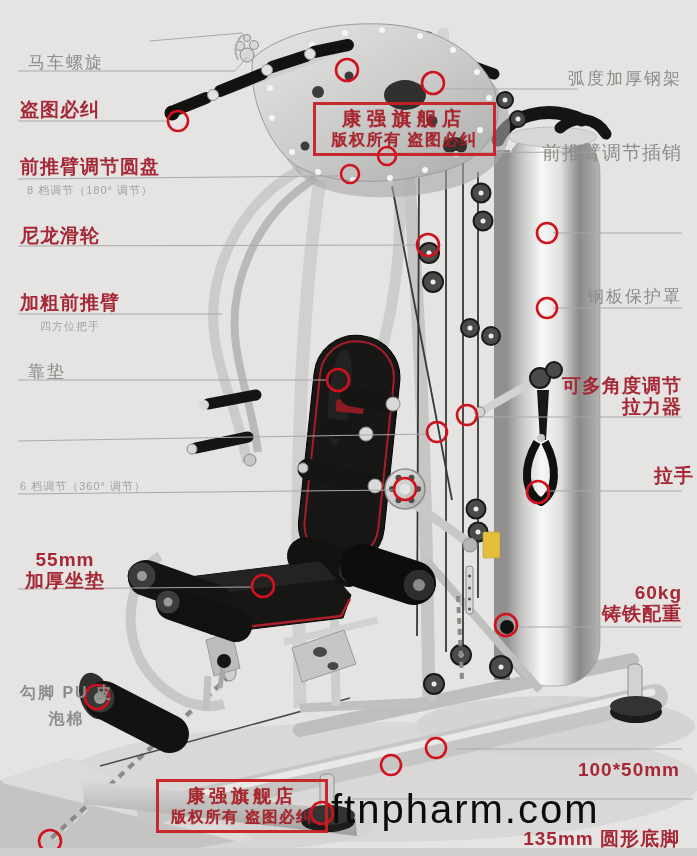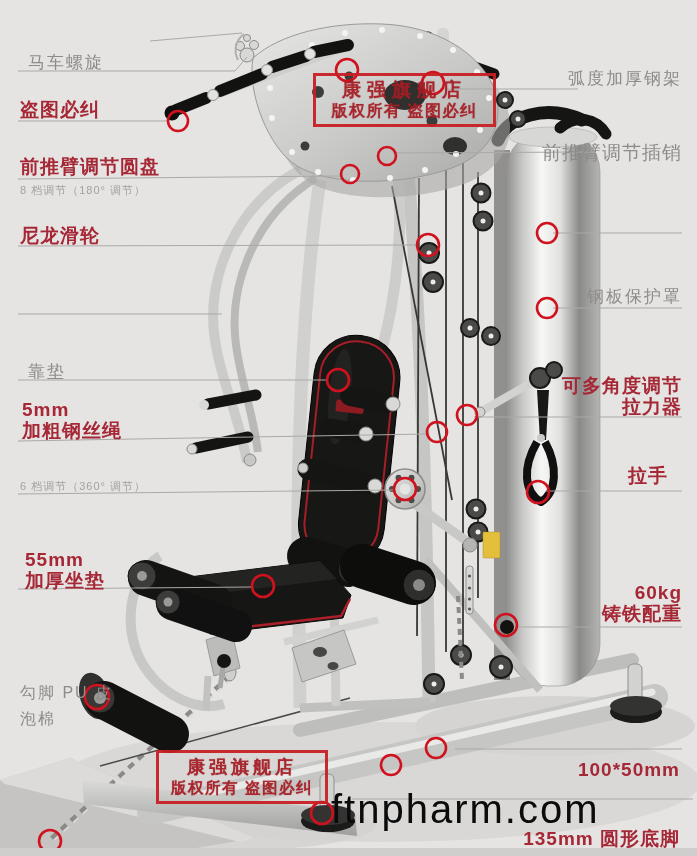--- a/index.html
+++ b/index.html
@@ -3,31 +3,31 @@
 <meta charset="utf-8">
 <style>
   html,body{margin:0;padding:0;background:#999;}
   .stage{
     position:relative;width:697px;height:856px;overflow:hidden;
     background:radial-gradient(ellipse at 42% 38%, #eceb e9 0%, #e5e4e2 55%, #dedddb 100%);
     background-color:#e5e4e2;
     font-family:"Liberation Sans","DejaVu Sans",sans-serif;
   }
   svg.machine{position:absolute;left:0;top:0;}
-  .co{position:absolute;white-space:nowrap;}
+  .co{position:absolute;white-space:nowrap;text-align:center;}
   .co .t{color:#a62836;font-size:19px;font-weight:bold;line-height:21px;letter-spacing:1px;}
   .co.gray .t{color:#8d8c8a;font-weight:normal;font-size:17px;letter-spacing:2px;}
   .co .s{color:#a3a2a0;font-size:11px;margin-top:6px;letter-spacing:1px;}
   .co.right{text-align:right;}
   .co.small .t{font-size:19px;letter-spacing:1px;}
-  .co.foam .t{color:#8d8c8a;font-weight:normal;font-size:16px;line-height:26px;letter-spacing:2px;}
+  .co.foam .t{color:#8d8c8a;font-weight:bold;font-size:16px;line-height:26px;letter-spacing:2px;}
   .stamp{
     position:absolute;border:3px solid rgba(198,32,38,.95);
     display:flex;flex-direction:column;justify-content:center;align-items:center;
-    color:rgba(165,30,38,.88);font-weight:bold;text-shadow:0 0 1px rgba(165,30,38,.6);
+    color:rgba(165,30,38,.88);font-weight:bold;text-shadow:0 0 1px rgba(165,30,38,.6);margin-top:29px;
   }
   .stamp .l1{font-size:19px;letter-spacing:6px;line-height:22px;}
   .stamp .l2{font-size:16px;letter-spacing:1.5px;line-height:20px;}
   .site-mark{
     position:absolute;left:331px;top:784px;color:#0b0b0b;
     font-size:40px;letter-spacing:2px;font-weight:400;line-height:50px;
   }
   .floor-strip{position:absolute;left:0;bottom:0;width:697px;height:8px;background:#cfcecc;}
 </style>
 </head>
@@ -352,26 +352,26 @@
   <div class="co" style="left:20px;top:99px">
     <div class="t">盗图必纠</div>
   </div>
   <div class="co" style="left:20px;top:156px">
     <div class="t">前推臂调节圆盘</div>
     <div class="s">8 档调节（180° 调节）</div>
   </div>
   <div class="co" style="left:20px;top:225px">
     <div class="t">尼龙滑轮</div>
   </div>
+  <div class="co" style="left:20px;top:292px">
+    <div class="t">加粗前推臂</div>
+    <div class="s">四方位把手</div>
+  </div>
   <div class="co gray" style="left:28px;top:361px">
     <div class="t">靠垫</div>
-  </div>
-  <div class="co" style="left:22px;top:399px">
-    <div class="t">5mm</div>
-    <div class="t">加粗钢丝绳</div>
   </div>
   <div class="co" style="left:20px;top:473px">
     <div class="s">6 档调节（360° 调节）</div>
   </div>
   <div class="co" style="left:25px;top:549px">
     <div class="t">55mm</div>
     <div class="t">加厚坐垫</div>
   </div>
   <div class="co foam" style="left:20px;top:680px">
     <div class="t">勾脚 PU 皮</div>
@@ -384,21 +384,21 @@
   <div class="co gray right small" style="right:15px;top:142px">
     <div class="t">前推臂调节插销</div>
   </div>
   <div class="co gray right" style="right:15px;top:286px">
     <div class="t">钢板保护罩</div>
   </div>
   <div class="co right" style="right:15px;top:375px">
     <div class="t">可多角度调节</div>
     <div class="t">拉力器</div>
   </div>
-  <div class="co right" style="right:29px;top:465px">
+  <div class="co right" style="right:3px;top:465px">
     <div class="t">拉手</div>
   </div>
   <div class="co right" style="right:15px;top:582px">
     <div class="t">60kg</div>
     <div class="t">铸铁配重</div>
   </div>
   <div class="co right" style="right:17px;top:759px">
     <div class="t">100*50mm</div>
   </div>
   <div class="co right" style="right:17px;top:828px">

